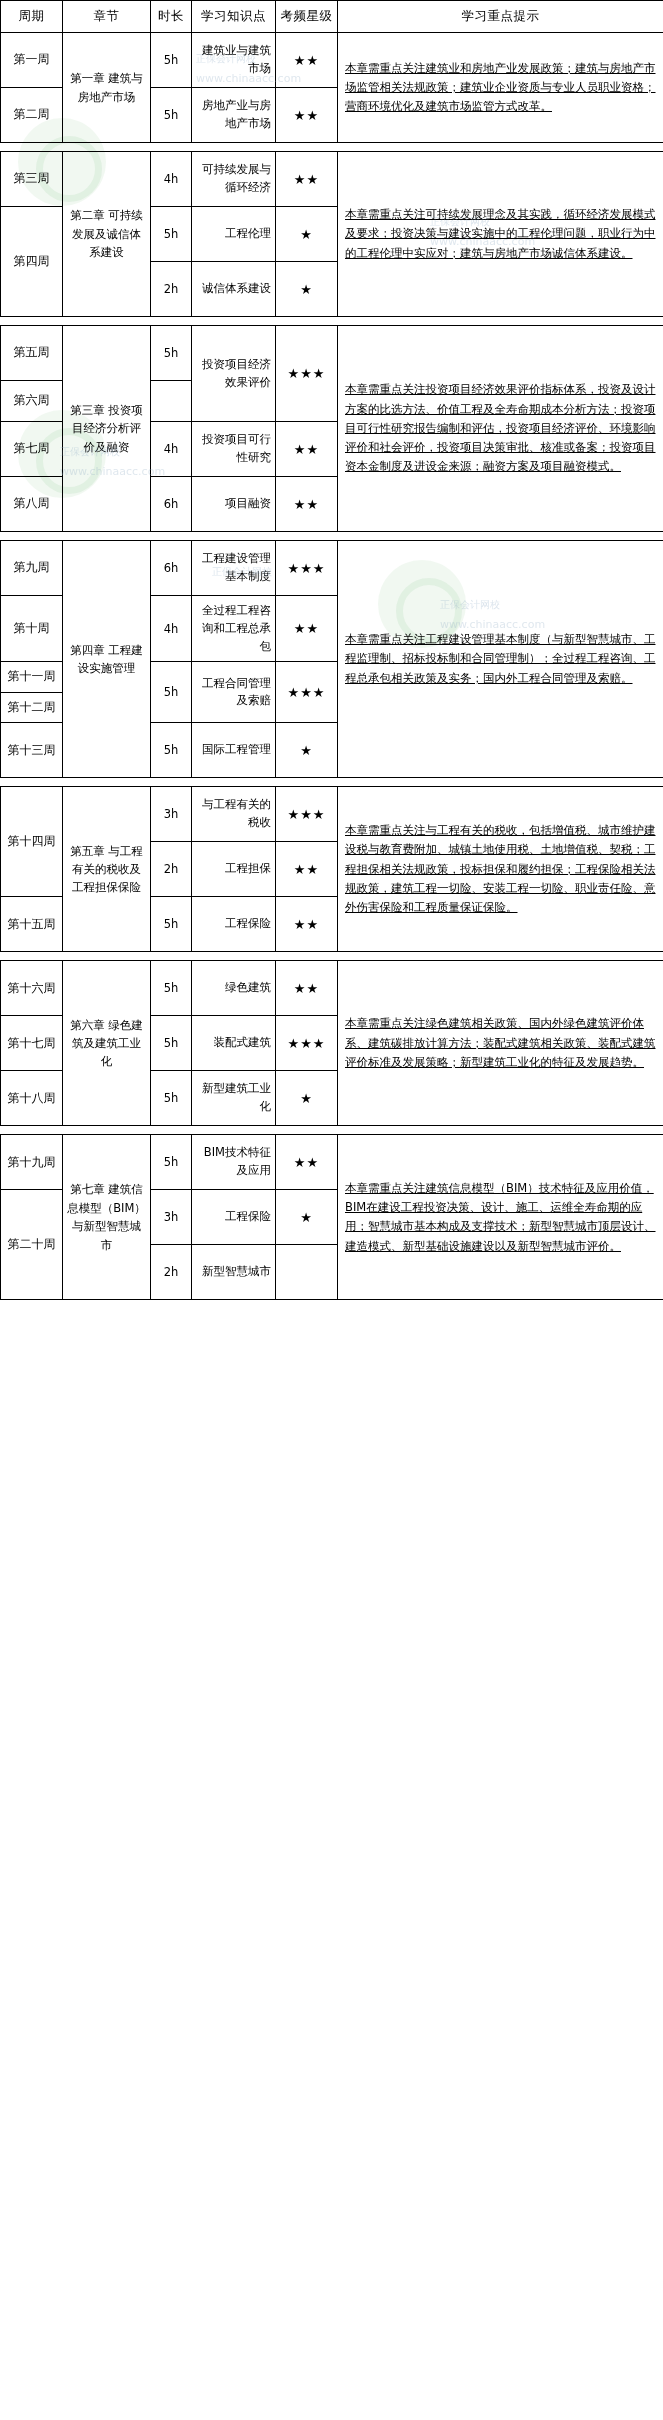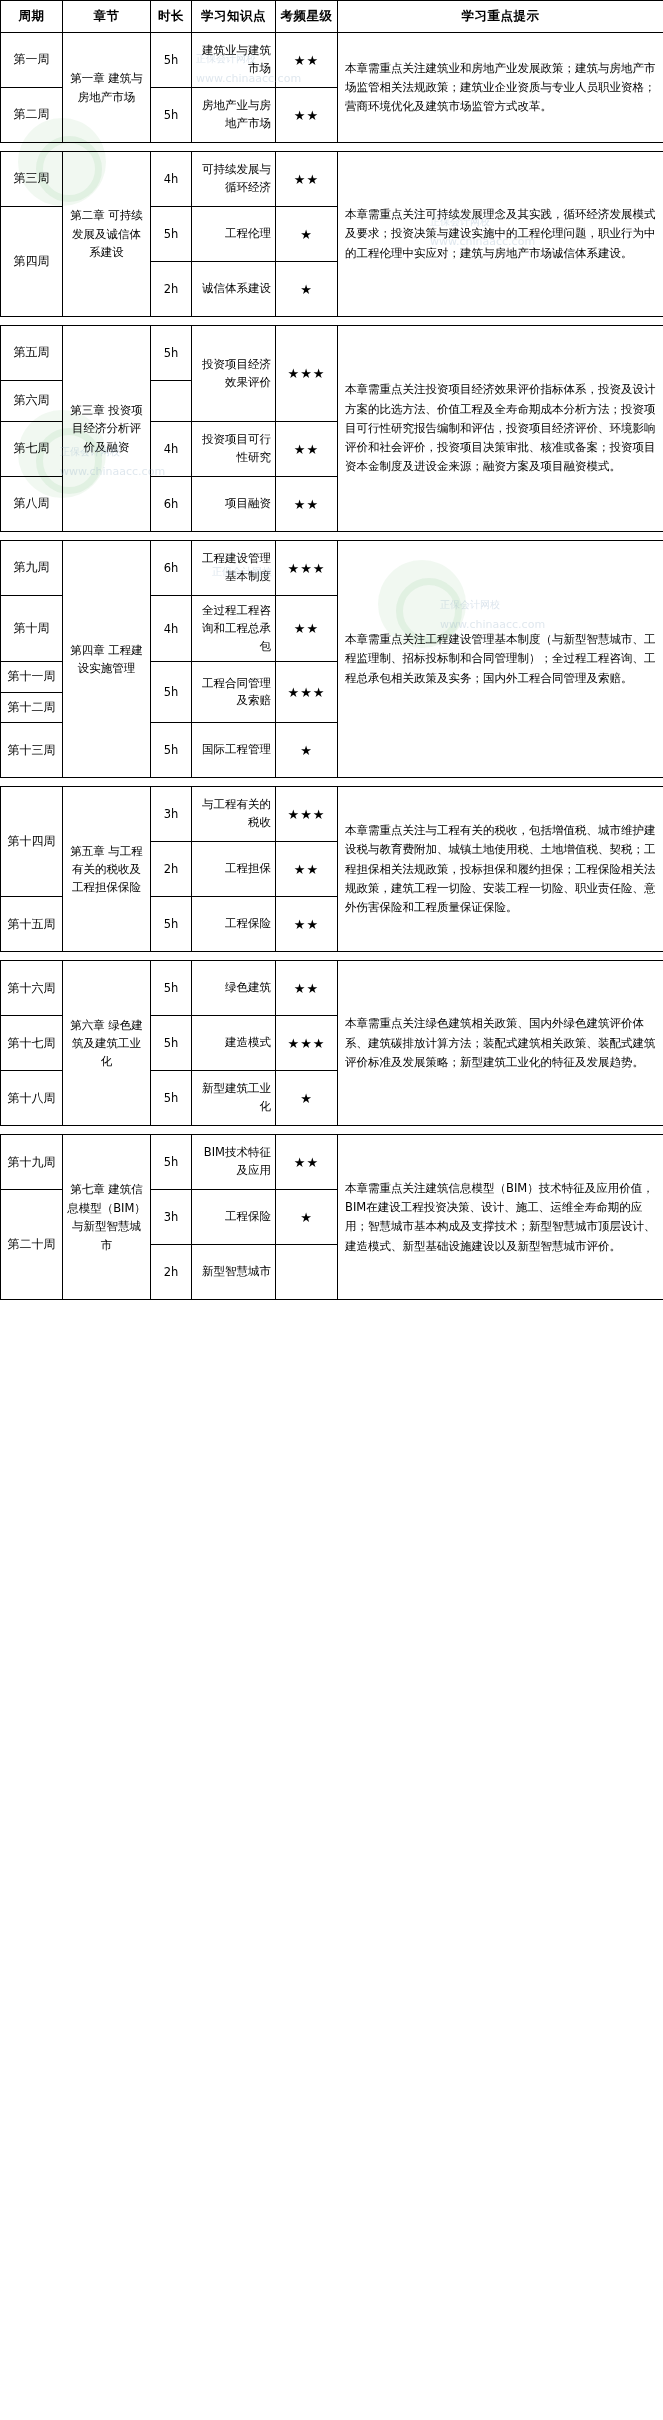--- a/index.html
+++ b/index.html
@@ -22,21 +22,21 @@
     position: relative;
     z-index: 2;
   }
   table.plan td, table.plan th {
     border: 1px solid #000000;
     vertical-align: middle;
     background: transparent;
   }
   thead th {
     font-size: 12.5px;
-    font-weight: bold;
+    font-weight: normal;
     text-align: center;
     padding: 7px 2px;
     color: #000;
     letter-spacing: 0.5px;
   }
   .col-week   { width: 62px; }
   .col-chap   { width: 88px; }
   .col-hours  { width: 41px; }
   .col-point  { width: 84px; }
   .col-star   { width: 62px; }
@@ -73,20 +73,21 @@
     color: #000;
     letter-spacing: 1px;
     padding: 4px 2px;
   }
   td.tip {
     font-size: 11.5px;
     line-height: 1.68;
     padding: 8px 7px;
     text-align: left;
     vertical-align: top;
+    text-decoration: underline;
   }
   tr.spacer td {
     border-left: 1px solid #000;
     border-right: 1px solid #000;
     border-top: 1px solid #000;
     border-bottom: 1px solid #000;
     height: 9px;
     padding: 0;
   }
   tr.spacer td.blankside {
@@ -284,21 +285,21 @@
         <td class="week">第十六周</td>
         <td class="chapter" rowspan="3">第六章  绿色建筑及建筑工业化</td>
         <td class="hours">5h</td>
         <td class="point">绿色建筑</td>
         <td class="star">★★</td>
         <td class="tip" rowspan="3">本章需重点关注绿色建筑相关政策、国内外绿色建筑评价体系、建筑碳排放计算方法；装配式建筑相关政策、装配式建筑评价标准及发展策略；新型建筑工业化的特征及发展趋势。</td>
       </tr>
       <tr>
         <td class="week">第十七周</td>
         <td class="hours">5h</td>
-        <td class="point">建造模式</td>
+        <td class="point">装配式建筑</td>
         <td class="star">★★★</td>
       </tr>
       <tr>
         <td class="week">第十八周</td>
         <td class="hours">5h</td>
         <td class="point">新型建筑工业化</td>
         <td class="star">★</td>
       </tr>
       <tr class="spacer">
         <td class="blankside" colspan="6"></td>

